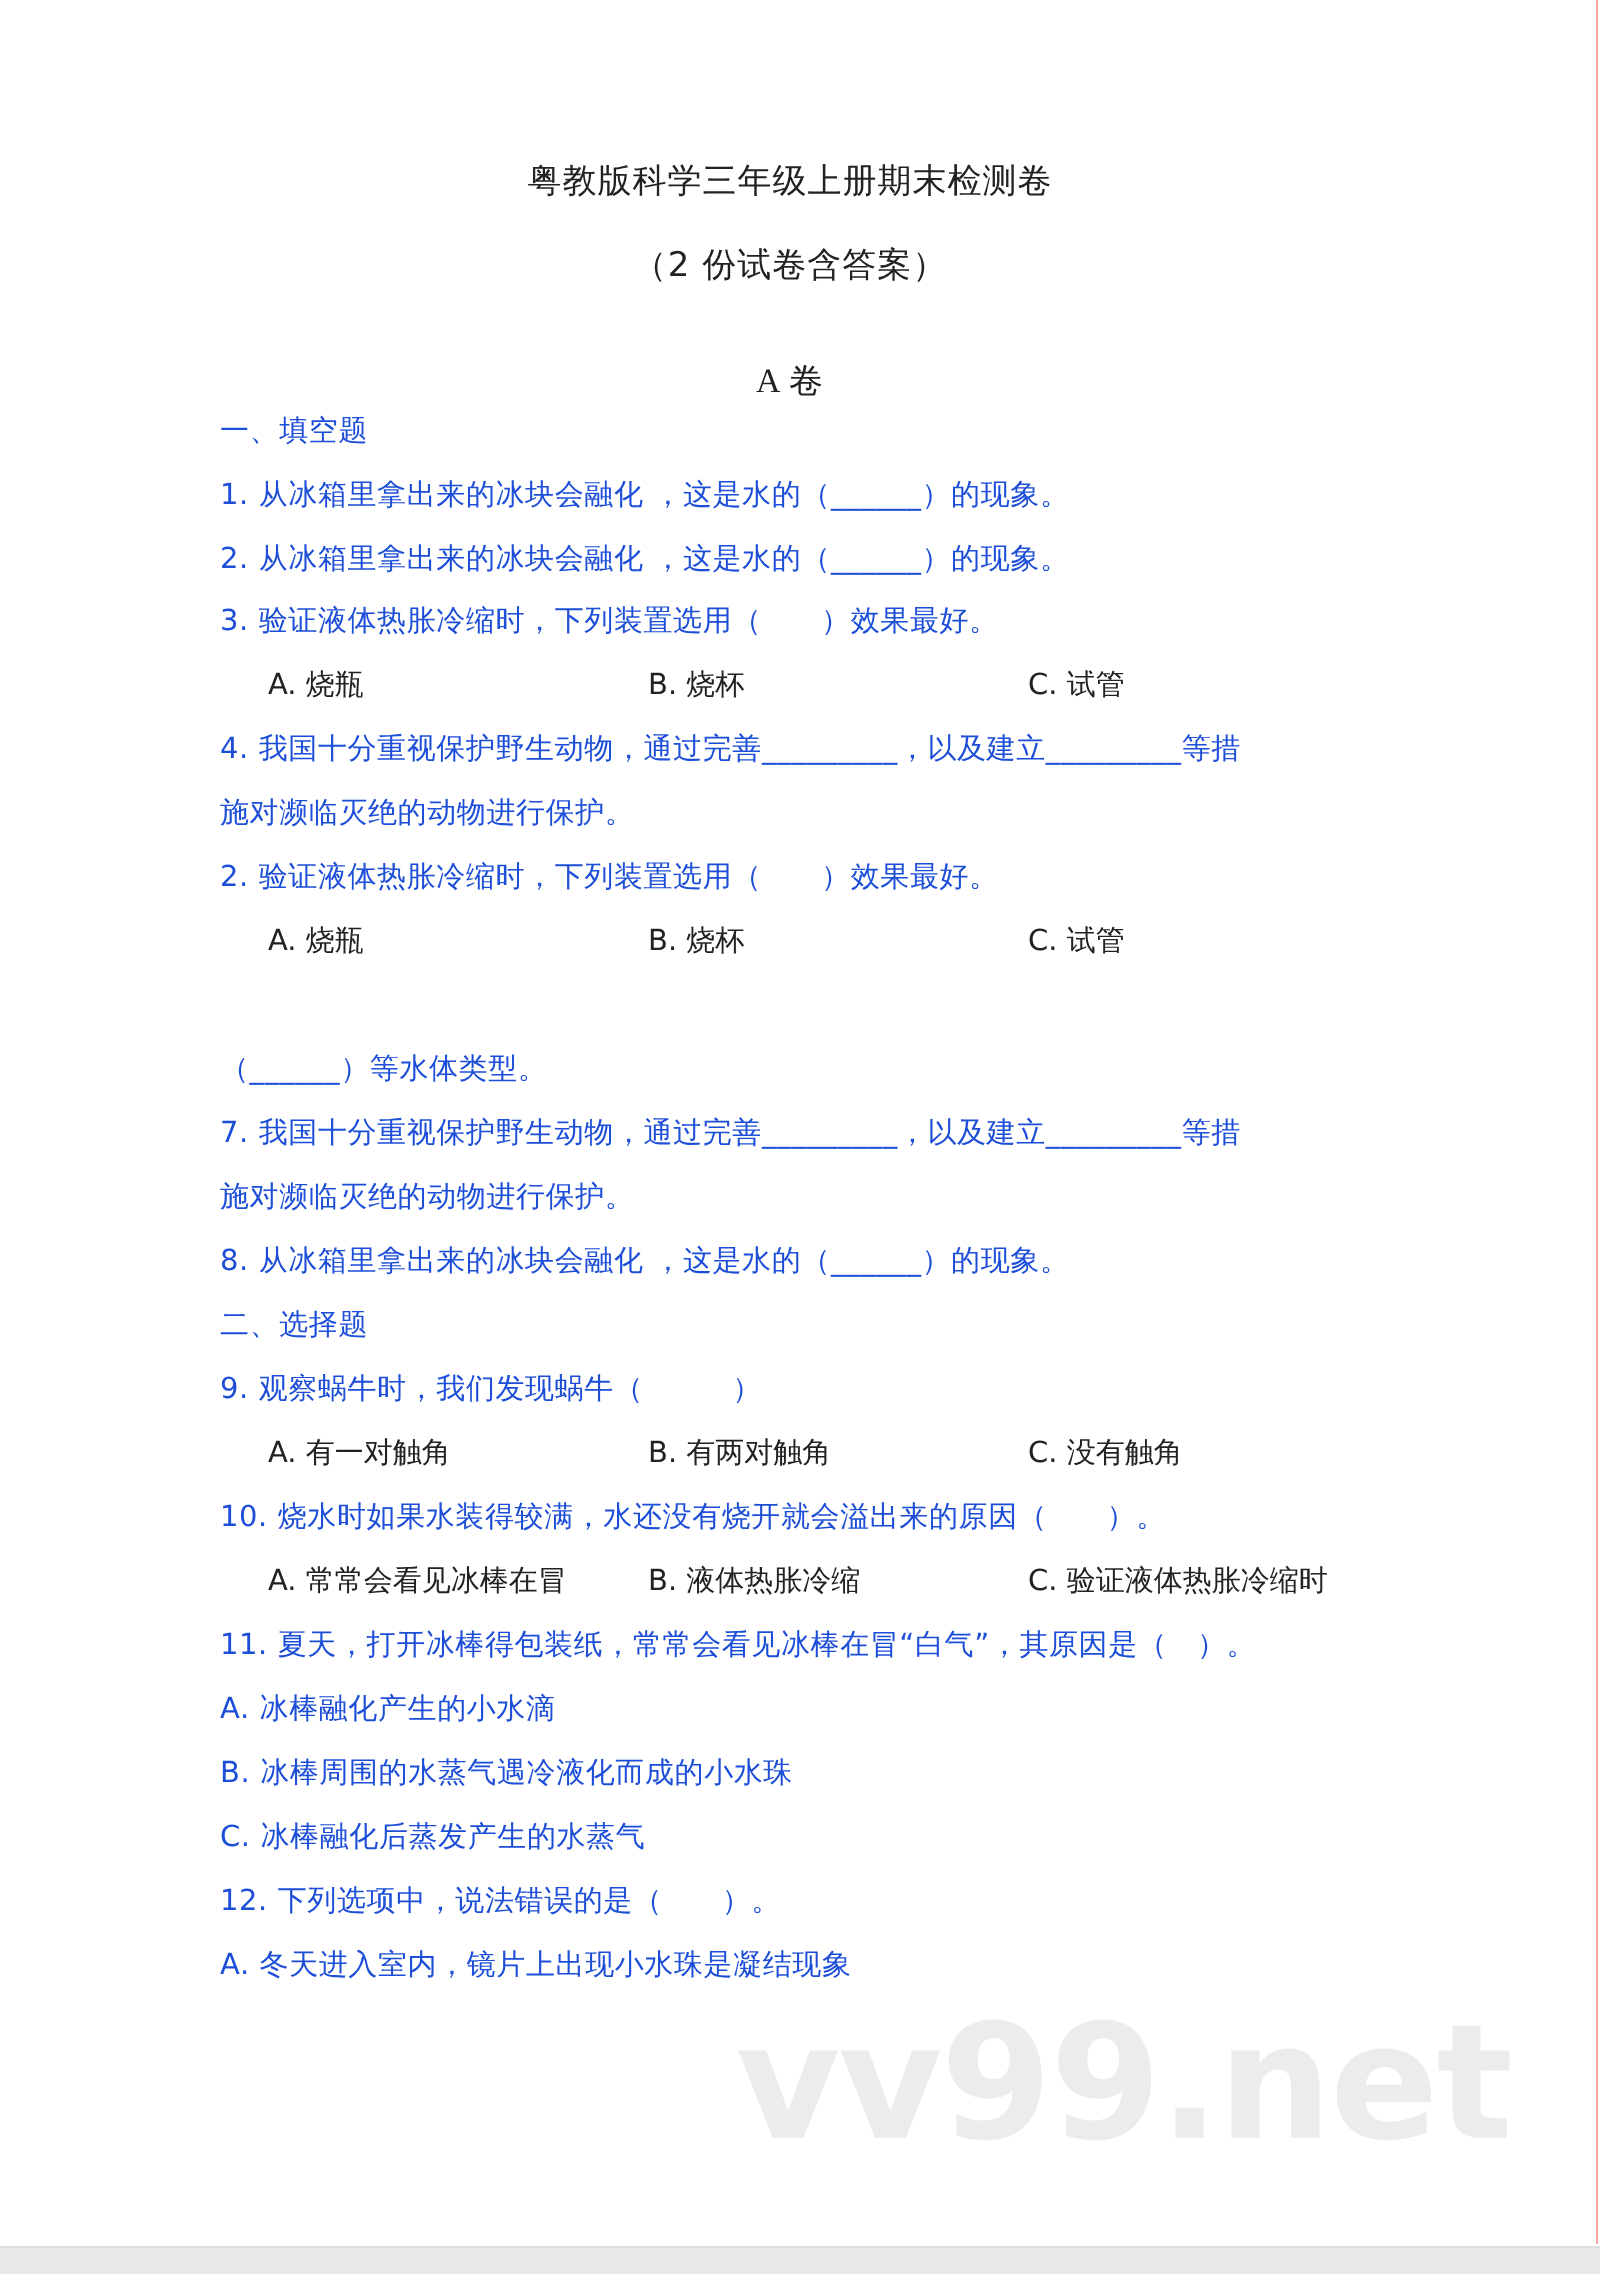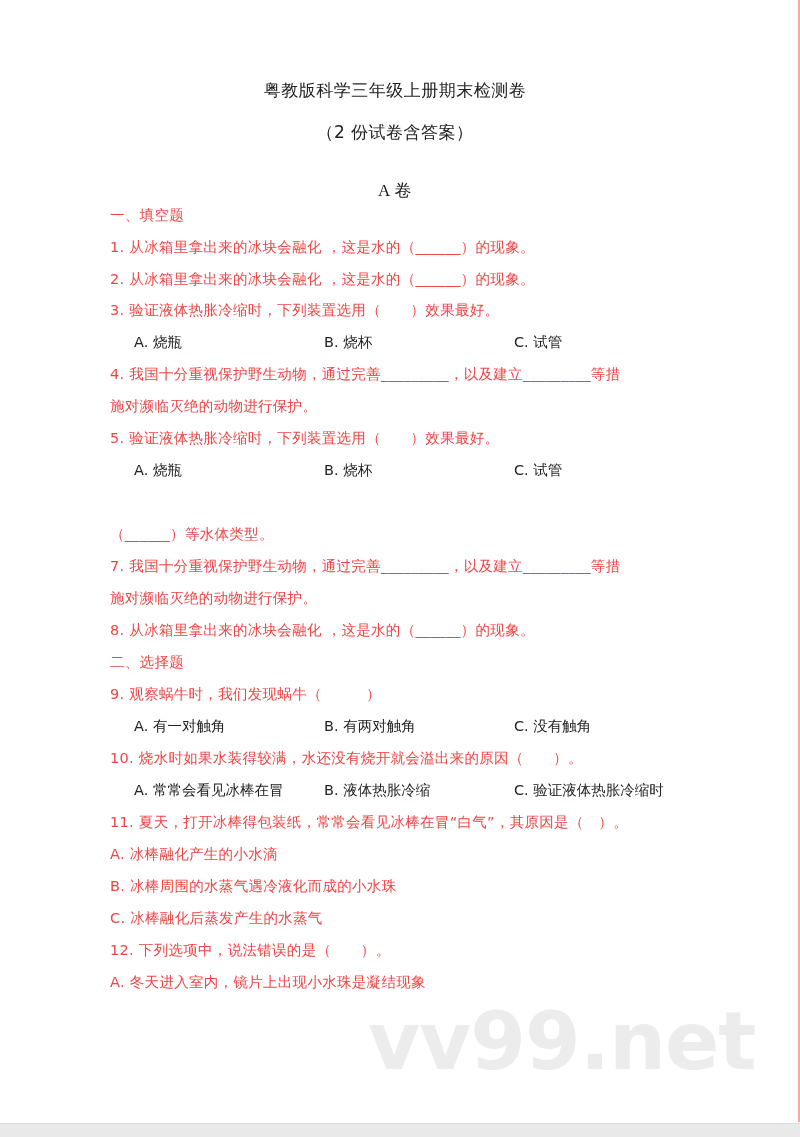--- a/index.html
+++ b/index.html
@@ -6,36 +6,36 @@
   body {
     width: 800px; height: 1137px; overflow: hidden;
     background: #ffffff;
     font-family: "DejaVu Sans", "Liberation Sans", sans-serif;
     color: #222;
     position: relative;
   }
   .page {
     position: absolute; left: 0; top: 0; width: 798px; height: 1122px;
     background: #fff;
-    border-right: 3px solid #fca5a5;
+    border-right: 1px solid #fca5a5;
   }
   .bottom-strip {
     position: absolute; left: 0; top: 1123px; width: 800px; height: 14px;
     background: #e9e9e9;
     border-top: 1px solid #dcdcdc;
   }
   .title {
     position: absolute; left: 0; width: 790px; text-align: center;
     font-size: 17px; color: #222; letter-spacing: 0.5px;
   }
   .t1 { top: 79px; }
   .t2 { top: 121px; }
   .t3 { top: 179px; font-family: Liberation Serif, serif; }
   .line {
-    position: absolute; left: 110px; font-size: 14.5px; color: #ef4444;
+    position: absolute; left: 110px; font-size: 14.5px; color: #1d4ed8;
     white-space: nowrap; letter-spacing: 0.3px;
   }
   .opt-row { position: absolute; left: 110px; font-size: 14.5px; white-space: nowrap; }
   .opt-row span { position: absolute; top: 0; white-space: nowrap; margin-left: 24px; }
   .opt-a { left: 0; }
   .opt-b { left: 190px; }
   .opt-c { left: 380px; }
   .watermark {
     position: absolute; left: 368px; top: 995px;
     font-family: "DejaVu Sans", sans-serif; font-weight: bold;
@@ -54,21 +54,21 @@
   <div class="line" style="top:238px">1. 从冰箱里拿出来的冰块会融化 ，这是水的（______）的现象。</div>
   <div class="line" style="top:270px">2. 从冰箱里拿出来的冰块会融化 ，这是水的（______）的现象。</div>
   <div class="line" style="top:301px">3. 验证液体热胀冷缩时，下列装置选用（　　）效果最好。</div>
   <div class="opt-row" style="top:333px">
     <span class="opt-a">A. 烧瓶</span>
     <span class="opt-b">B. 烧杯</span>
     <span class="opt-c">C. 试管</span>
   </div>
   <div class="line" style="top:365px">4. 我国十分重视保护野生动物，通过完善_________，以及建立_________等措</div>
   <div class="line" style="top:397px">施对濒临灭绝的动物进行保护。</div>
-  <div class="line" style="top:429px">5. 验证液体热胀冷缩时，下列装置选用（　　）效果最好。</div>
+  <div class="line" style="top:429px">2. 验证液体热胀冷缩时，下列装置选用（　　）效果最好。</div>
   <div class="opt-row" style="top:461px">
     <span class="opt-a">A. 烧瓶</span>
     <span class="opt-b">B. 烧杯</span>
     <span class="opt-c">C. 试管</span>
   </div>
   <div class="line" style="top:525px">（______）等水体类型。</div>
   <div class="line" style="top:557px">7. 我国十分重视保护野生动物，通过完善_________，以及建立_________等措</div>
   <div class="line" style="top:589px">施对濒临灭绝的动物进行保护。</div>
   <div class="line" style="top:621px">8. 从冰箱里拿出来的冰块会融化 ，这是水的（______）的现象。</div>
   <div class="line" style="top:653px">二、选择题</div>

